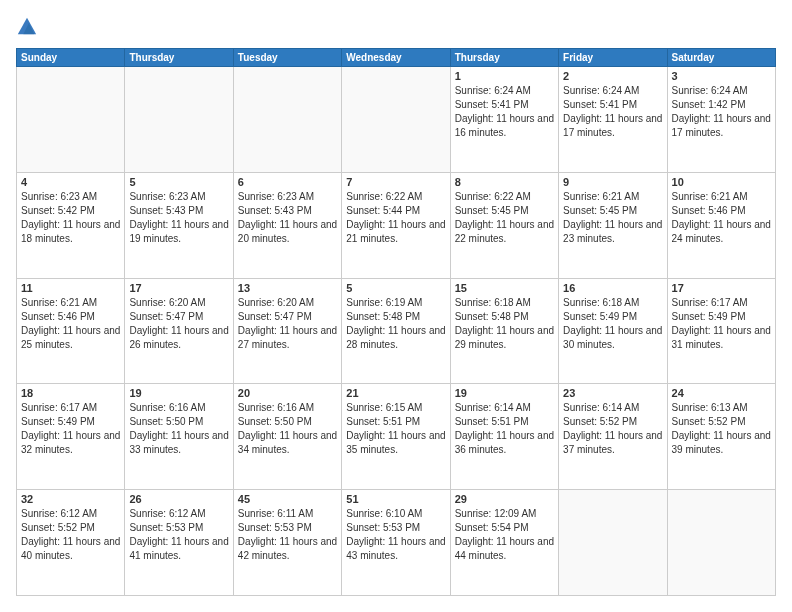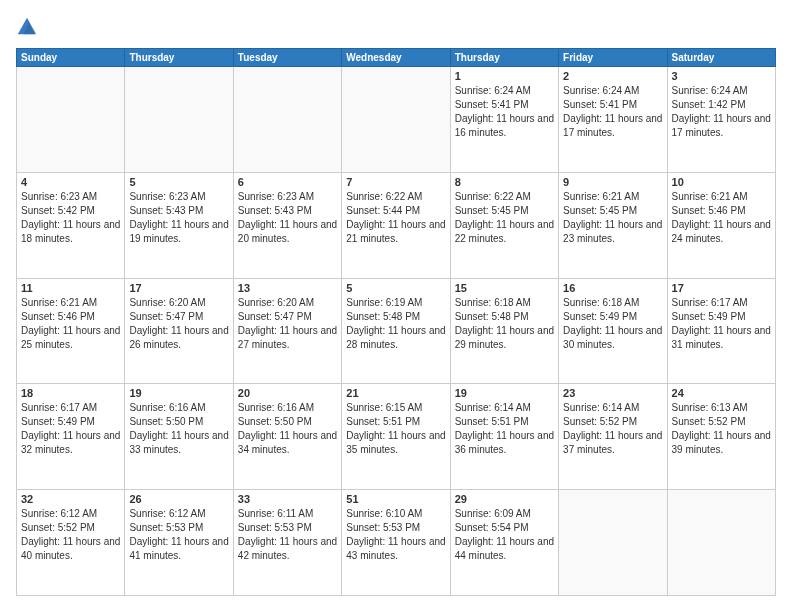--- a/index.html
+++ b/index.html
@@ -299,34 +299,34 @@
 Sunset: 5:52 PM
 Daylight: 11 hours and 40 minutes.</div>
           </td>
           <td>
             <span class="day-number">26</span>
             <div class="day-info">Sunrise: 6:12 AM
 Sunset: 5:53 PM
 Daylight: 11 hours and 41 minutes.</div>
           </td>
           <td>
-            <span class="day-number">33</span>
+            <span class="day-number">45</span>
             <div class="day-info">Sunrise: 6:11 AM
 Sunset: 5:53 PM
 Daylight: 11 hours and 42 minutes.</div>
           </td>
           <td>
             <span class="day-number">51</span>
             <div class="day-info">Sunrise: 6:10 AM
 Sunset: 5:53 PM
 Daylight: 11 hours and 43 minutes.</div>
           </td>
           <td>
             <span class="day-number">29</span>
-            <div class="day-info">Sunrise: 6:09 AM
+            <div class="day-info">Sunrise: 12:09 AM
 Sunset: 5:54 PM
 Daylight: 11 hours and 44 minutes.</div>
           </td>
           <td class="empty"></td>
           <td class="empty"></td>
         </tr>
       </tbody>
   </table>
 </div>
 

